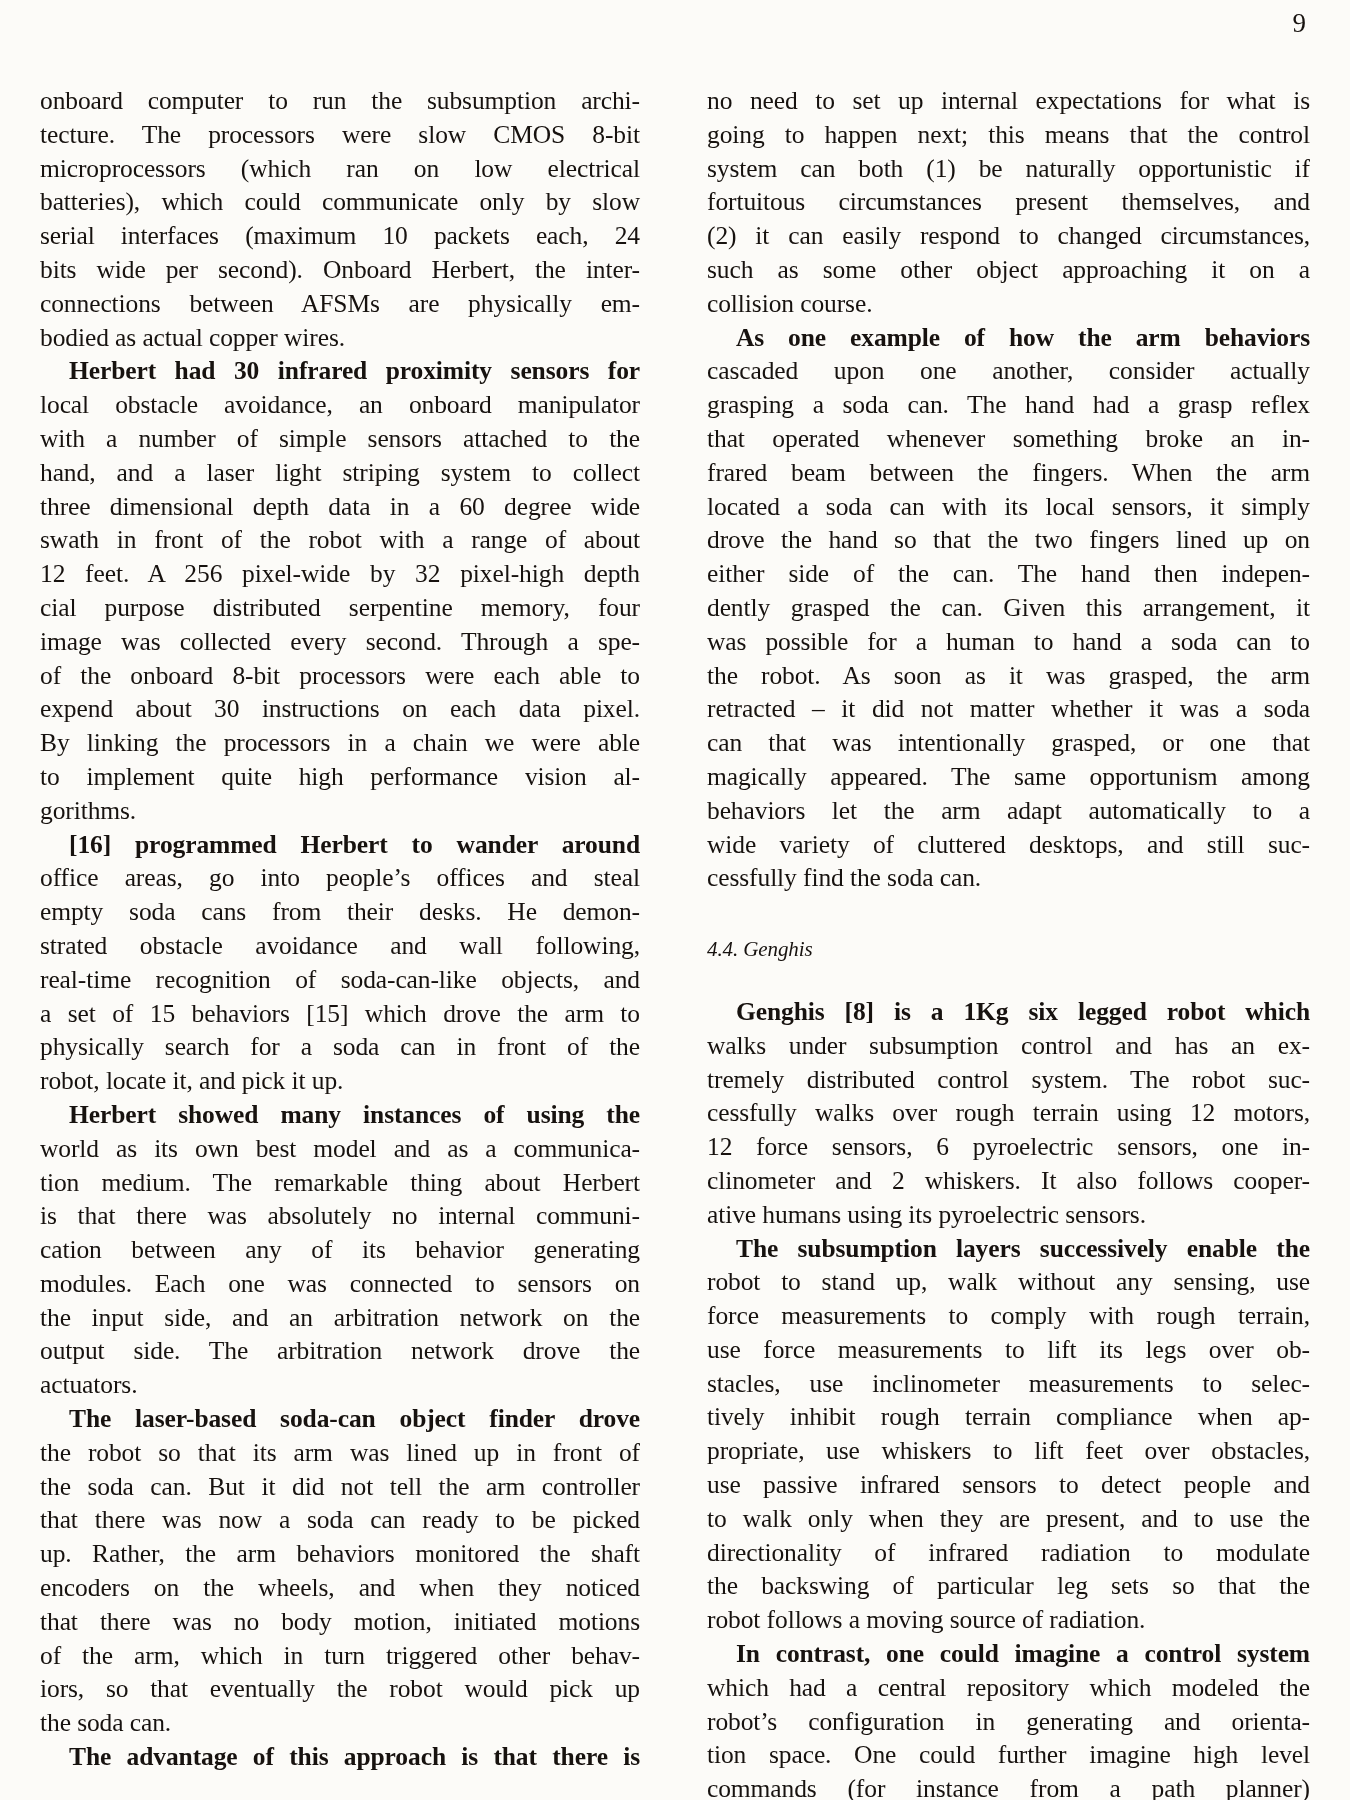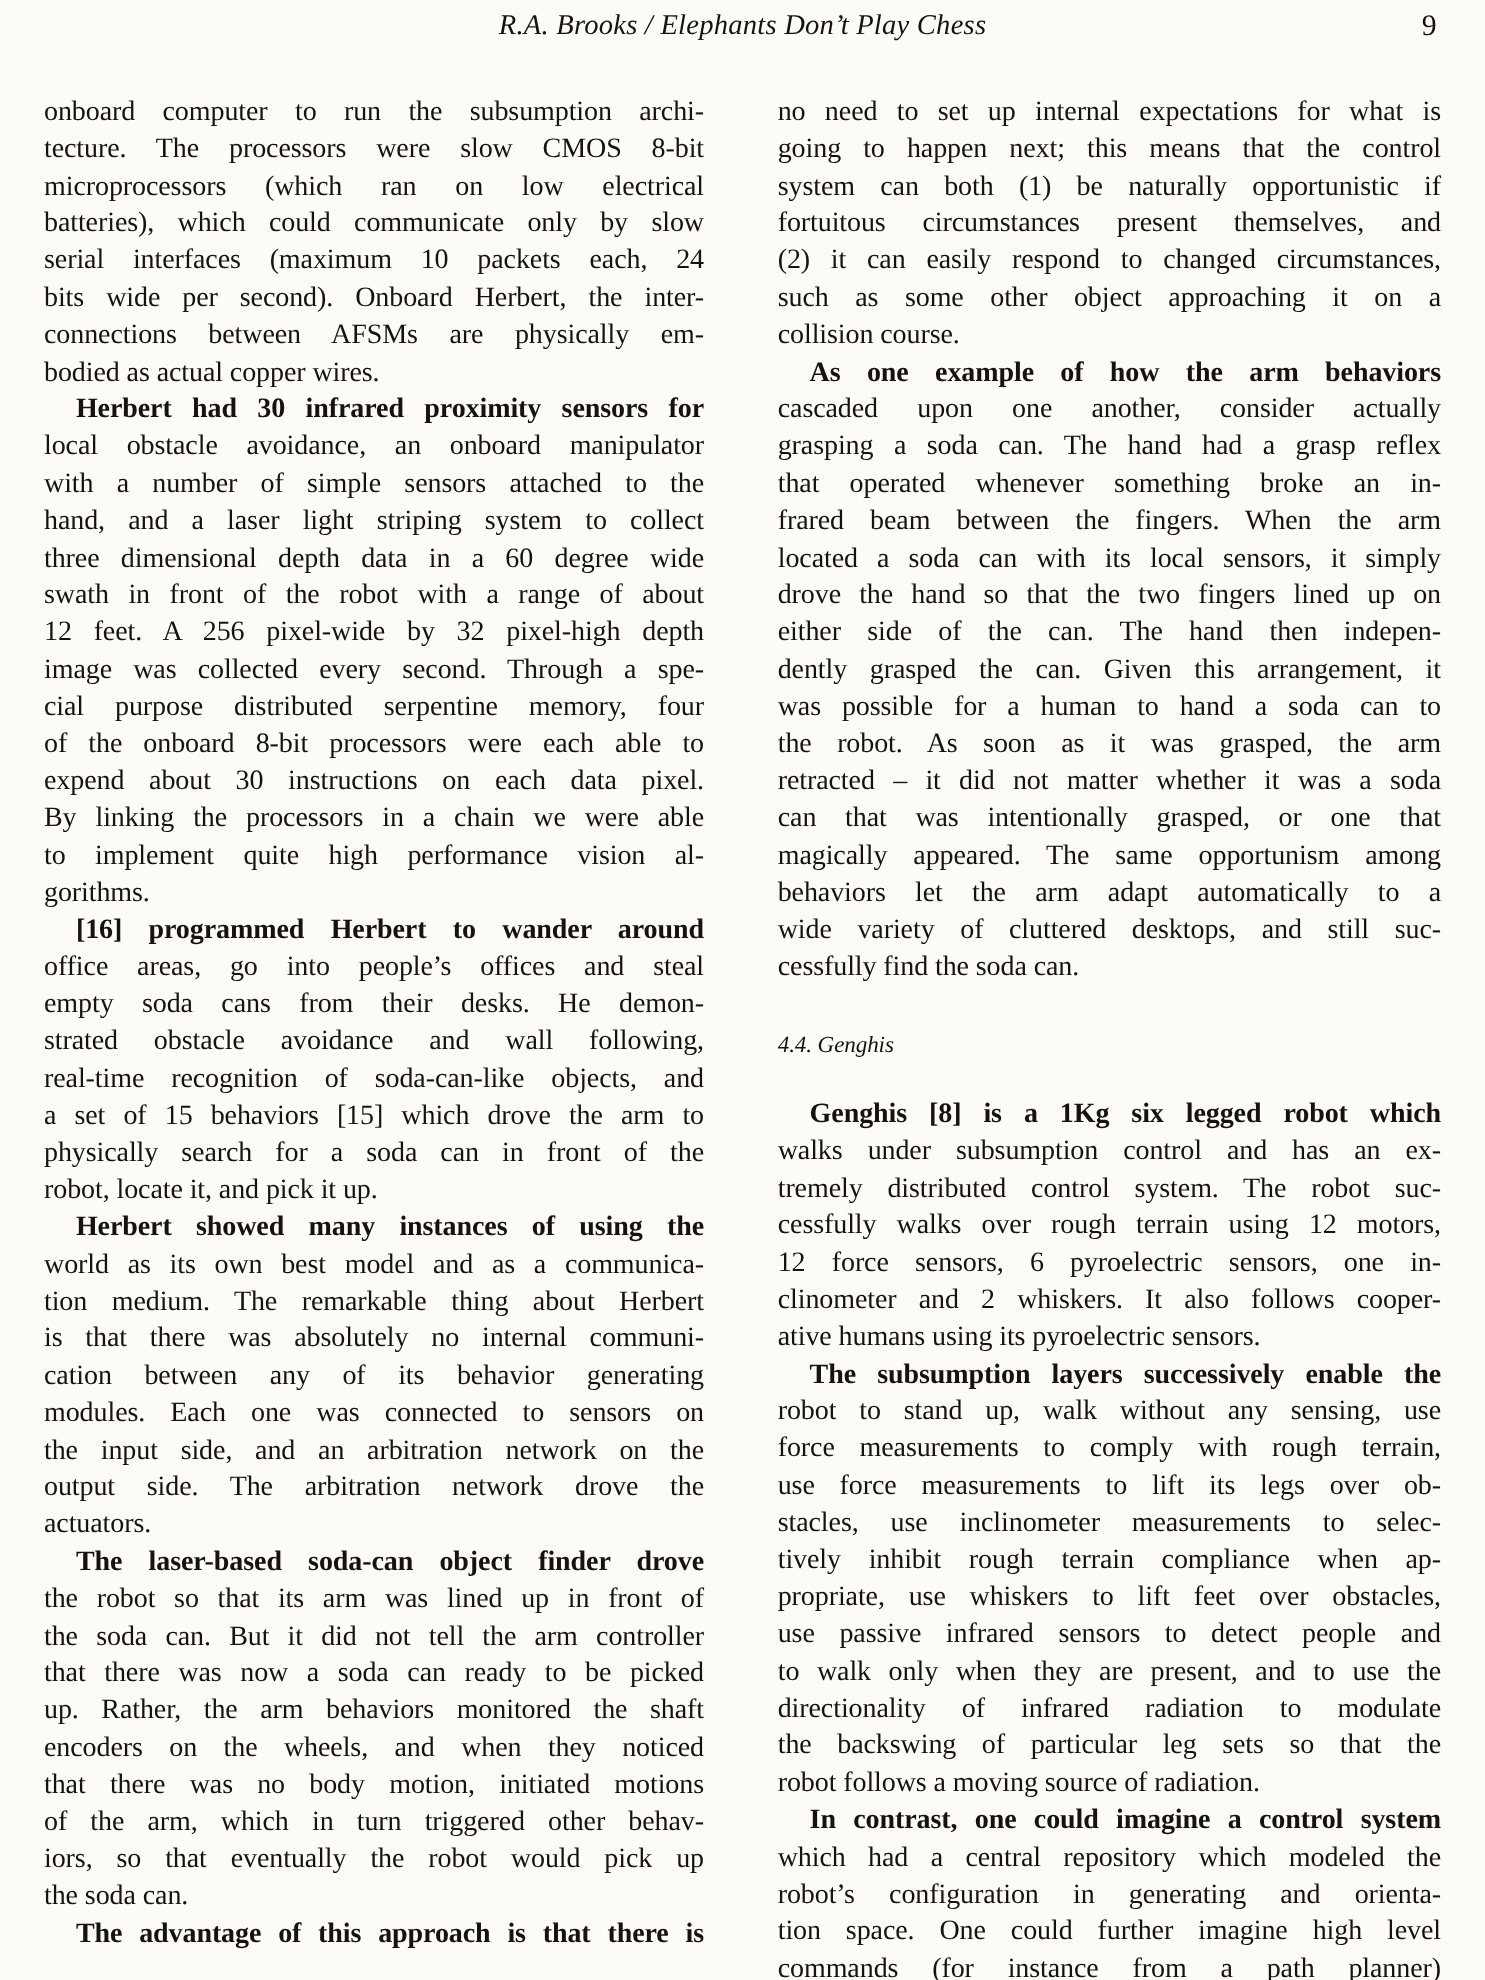--- a/index.html
+++ b/index.html
@@ -66,21 +66,20 @@
     font-size:21px;
     margin-top:38px;
     margin-bottom:28px;
   }
 </style>
 </head>
 <body>
 
 <div class="page">
   <div class="running-head">
-    <div class="running-title">R.A. Brooks / Elephants Don’t Play Chess</div>
     <div class="page-number">9</div>
   </div>
 
   <div class="content">
     <div class="col col-left">
         <div class="para">
           <div class="line">onboard computer to run the subsumption archi-</div>
           <div class="line">tecture. The processors were slow CMOS 8-bit</div>
           <div class="line">microprocessors (which ran on low electrical</div>
           <div class="line">batteries), which could communicate only by slow</div>
@@ -90,22 +89,22 @@
           <div class="line last">bodied as actual copper wires.</div>
         </div>
         <div class="para">
           <div class="line ind">Herbert had 30 infrared proximity sensors for</div>
           <div class="line">local obstacle avoidance, an onboard manipulator</div>
           <div class="line">with a number of simple sensors attached to the</div>
           <div class="line">hand, and a laser light striping system to collect</div>
           <div class="line">three dimensional depth data in a 60 degree wide</div>
           <div class="line">swath in front of the robot with a range of about</div>
           <div class="line">12 feet. A 256 pixel-wide by 32 pixel-high depth</div>
+          <div class="line">cial purpose distributed serpentine memory, four</div>
           <div class="line">image was collected every second. Through a spe-</div>
-          <div class="line">cial purpose distributed serpentine memory, four</div>
           <div class="line">of the onboard 8-bit processors were each able to</div>
           <div class="line">expend about 30 instructions on each data pixel.</div>
           <div class="line">By linking the processors in a chain we were able</div>
           <div class="line">to implement quite high performance vision al-</div>
           <div class="line last">gorithms.</div>
         </div>
         <div class="para">
           <div class="line ind">[16] programmed Herbert to wander around</div>
           <div class="line">office areas, go into people’s offices and steal</div>
           <div class="line">empty soda cans from their desks. He demon-</div>

